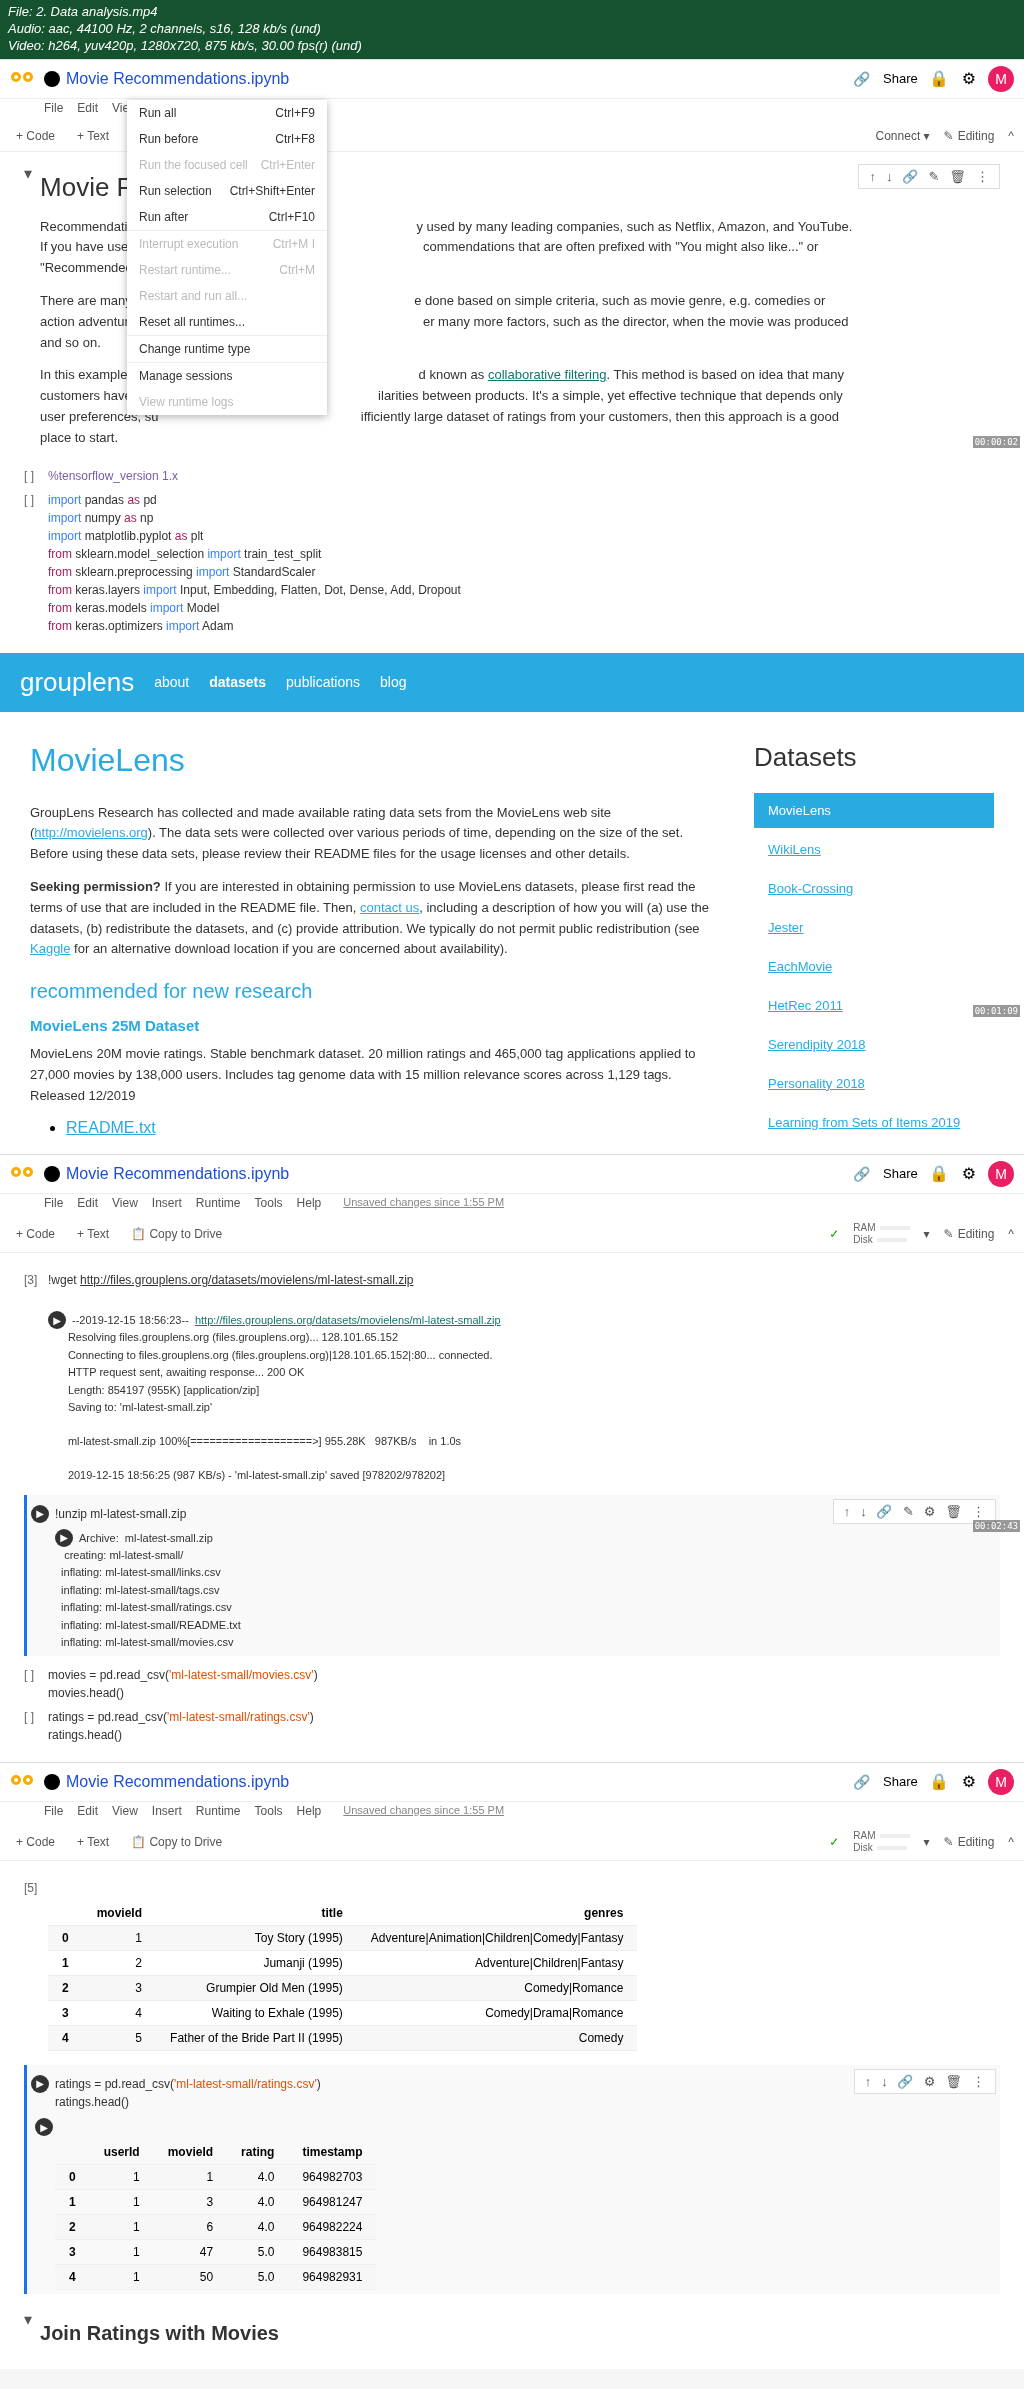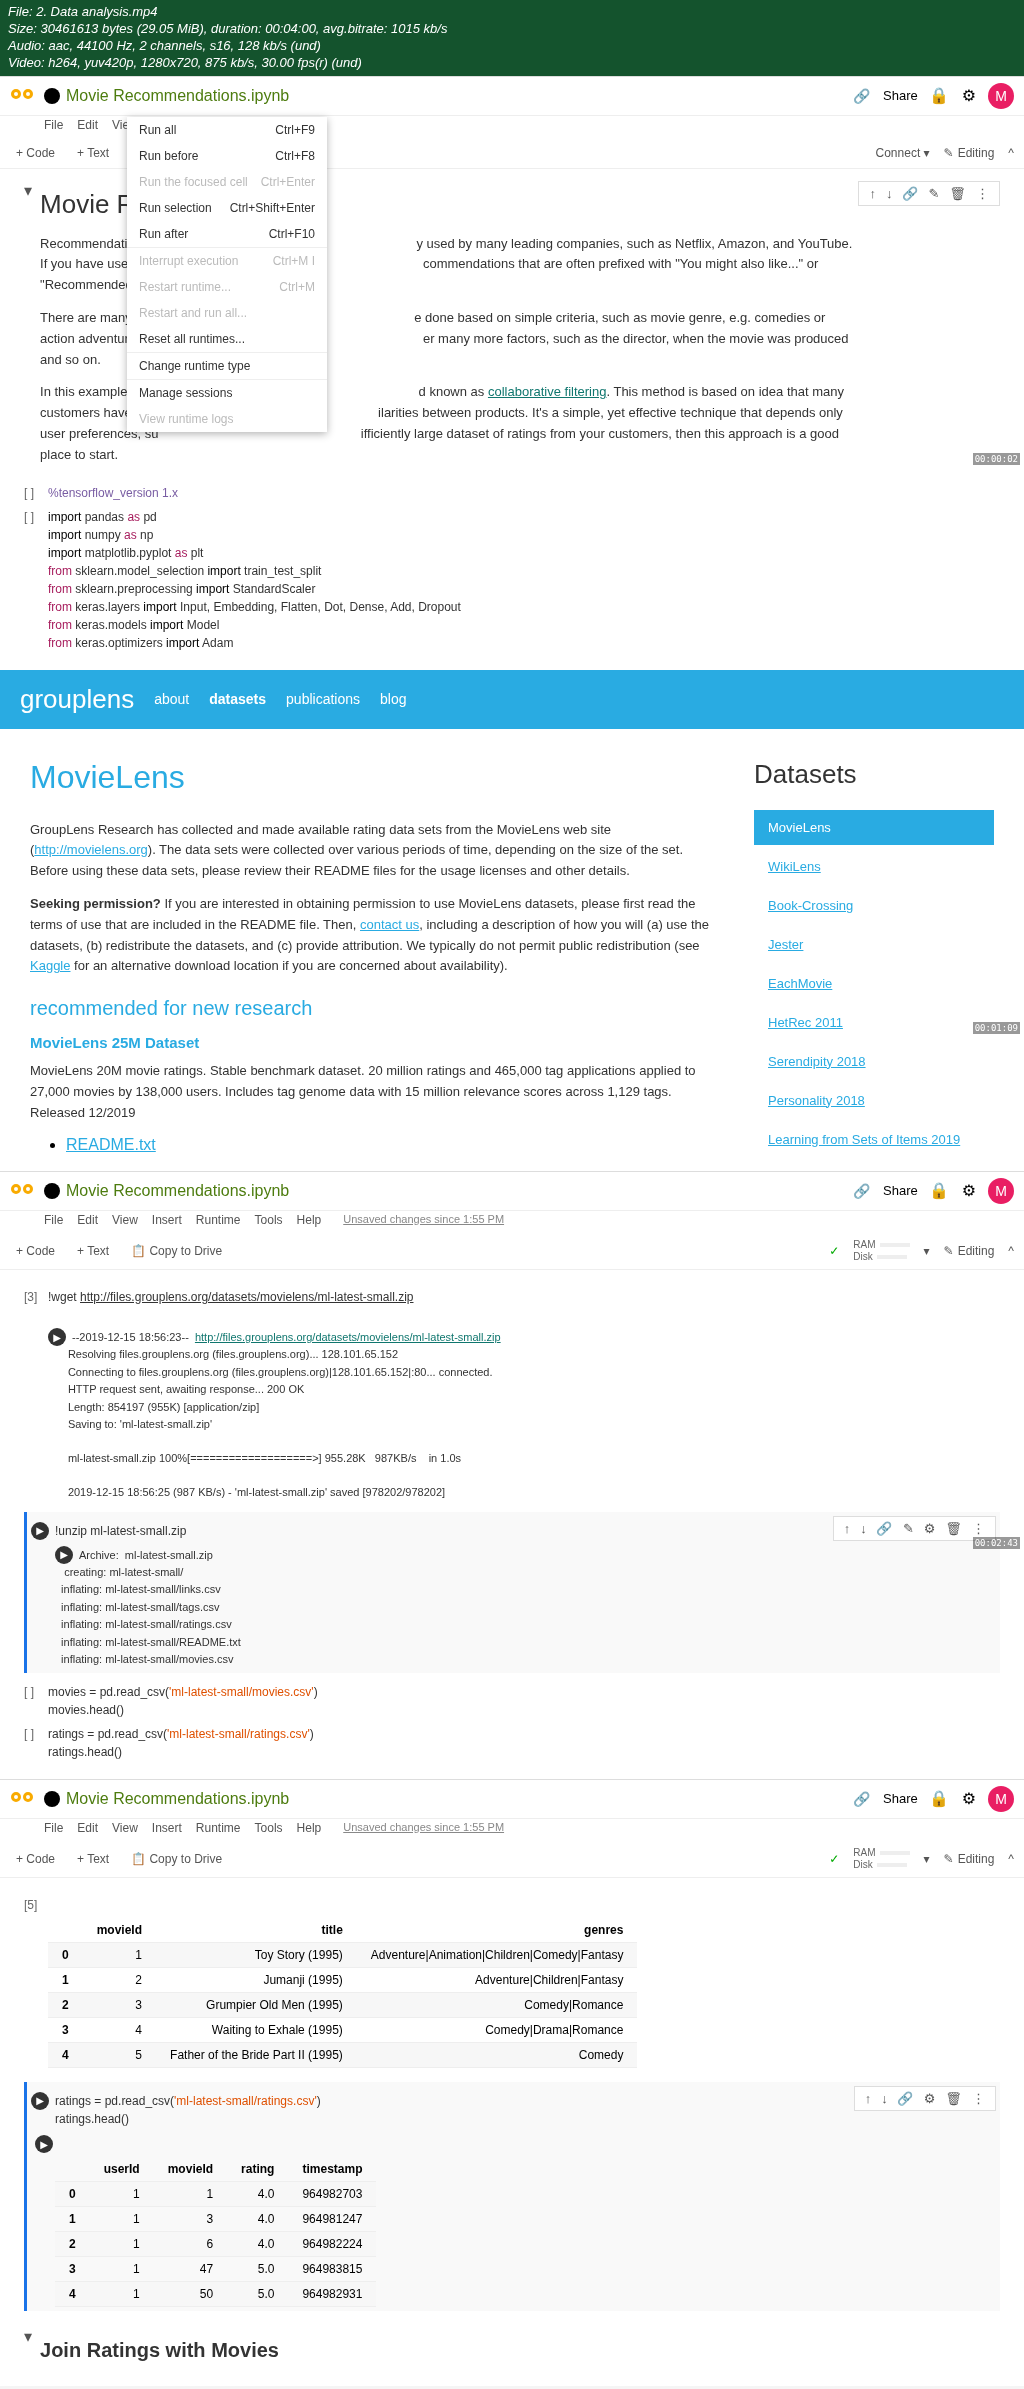--- a/index.html
+++ b/index.html
@@ -3,21 +3,21 @@
 <meta charset="utf-8">
 <style>
 * { margin: 0; padding: 0; box-sizing: border-box; font-family: Arial, sans-serif; }
 body { background: #f5f5f5; width: 1024px; }
 .terminal { background: #14532d; color: #fff; padding: 4px 8px; font-family: 'Comic Sans MS', cursive; font-style: italic; font-size: 13px; line-height: 1.3; }
 .colab-section { background: #fff; border-top: 1px solid #ddd; position: relative; }
 .colab-header { display: flex; align-items: center; padding: 6px 10px; border-bottom: 1px solid #eee; }
 .colab-logo { width: 26px; height: 18px; margin-right: 8px; display: inline-flex; }
 .colab-logo span { width: 10px; height: 10px; border: 3px solid #f9ab00; border-radius: 50%; margin: 2px 1px; }
 .gh-icon { width: 16px; height: 16px; background: #000; border-radius: 50%; margin-right: 6px; }
-.notebook-title { font-size: 16px; color: #4d7c0f; flex: 1; }
+.notebook-title { font-size: 16px; color: #1d4ed8; flex: 1; }
 .header-right { display: flex; align-items: center; gap: 12px; }
 .link-icon { font-size: 14px; }
 .share-text { font-size: 13px; }
 .avatar { width: 26px; height: 26px; background: #e91e63; color: #fff; border-radius: 50%; display: flex; align-items: center; justify-content: center; font-size: 14px; }
 .menu-bar { display: flex; padding: 2px 44px 6px; gap: 14px; font-size: 12px; color: #555; }
 .toolbar { display: flex; align-items: center; padding: 6px 10px; border-bottom: 1px solid #eee; gap: 10px; font-size: 12px; color: #555; }
 .tool-btn { padding: 2px 6px; }
 .tool-right { margin-left: auto; display: flex; align-items: center; gap: 14px; }
 .ram-disk { display: flex; flex-direction: column; font-size: 10px; line-height: 1.2; color: #666; }
 .ram-disk-row { display: flex; align-items: center; gap: 4px; }
@@ -27,21 +27,21 @@
 .heading { font-size: 26px; font-weight: normal; margin: 8px 0 14px; color: #333; }
 .body-text { font-size: 13px; color: #333; line-height: 1.6; margin-bottom: 12px; }
 .link { color: #0f766e; text-decoration: underline; }
 .code-cell { display: flex; margin: 6px 0; font-family: monospace; font-size: 12px; }
 .cell-prompt { width: 24px; color: #666; padding-top: 2px; }
 .cell-code { flex: 1; color: #333; line-height: 1.5; }
 .dropdown-menu { position: absolute; top: 40px; left: 127px; background: #fff; box-shadow: 0 2px 8px rgba(0,0,0,0.3); font-size: 12px; z-index: 100; width: 200px; }
 .dropdown-item { padding: 6px 12px; display: flex; justify-content: space-between; color: #333; }
 .dropdown-item.disabled { color: #bbb; }
 .dropdown-divider { border-top: 1px solid #eee; }
-.kw-import { color: #000000; }
+.kw-import { color: #3b82f6; }
 .kw-from { color: #a71d5d; }
 .kw-as { color: #a71d5d; }
 .magic { color: #795da3; }
 .string { color: #df5000; }
 
 .grouplens-nav { background: #29abe2; padding: 14px 20px; display: flex; align-items: center; gap: 20px; }
 .gl-logo { color: #fff; font-size: 26px; font-weight: 300; }
 .gl-nav-item { color: #fff; font-size: 14px; }
 .gl-nav-item.active { font-weight: bold; }
 .gl-body { background: #fff; display: flex; padding: 30px 30px 10px; gap: 40px; }
@@ -69,21 +69,20 @@
 .timestamp { position: absolute; right: 4px; color: #fff; font-size: 9px; font-family: monospace; z-index: 5; background: rgba(0,0,0,0.4); padding: 1px 2px; }
 .expand-caret { color: #555; margin-right: 8px; cursor: pointer; }
 .cell-active { border-left: 3px solid #1a73e8; background: #f9f9f9; padding: 4px; }
 .heading3 { font-size: 20px; color: #333; margin: 12px 0; }
 </style>
 </head>
 <body>
 
 <div class="terminal">
   <div>File: 2. Data analysis.mp4</div>
-  <div>Size: 30461613 bytes (29.05 MiB), duration: 00:04:00, avg.bitrate: 1015 kb/s</div>
   <div>Audio: aac, 44100 Hz, 2 channels, s16, 128 kb/s (und)</div>
   <div>Video: h264, yuv420p, 1280x720, 875 kb/s, 30.00 fps(r) (und)</div>
 </div>
 
 <div class="colab-section">
   <span class="timestamp" style="top:376px;">00:00:02</span>
   <div class="colab-header">
     <span class="colab-logo">
         <span></span>
         <span></span>

